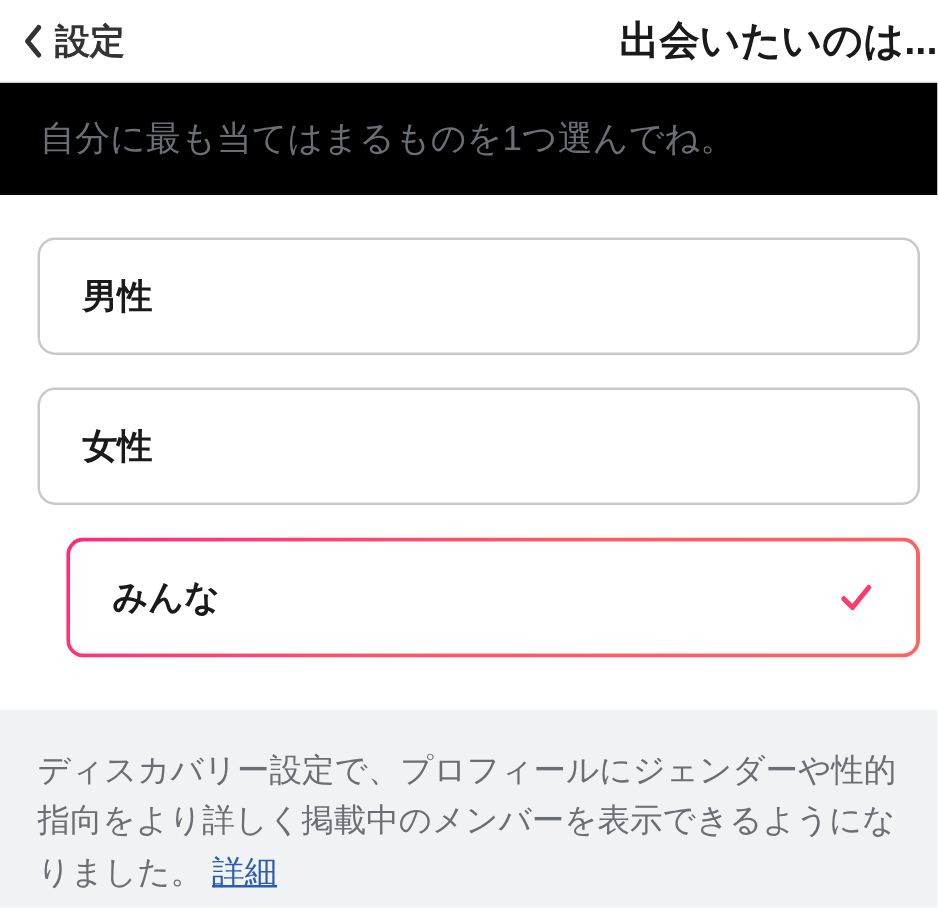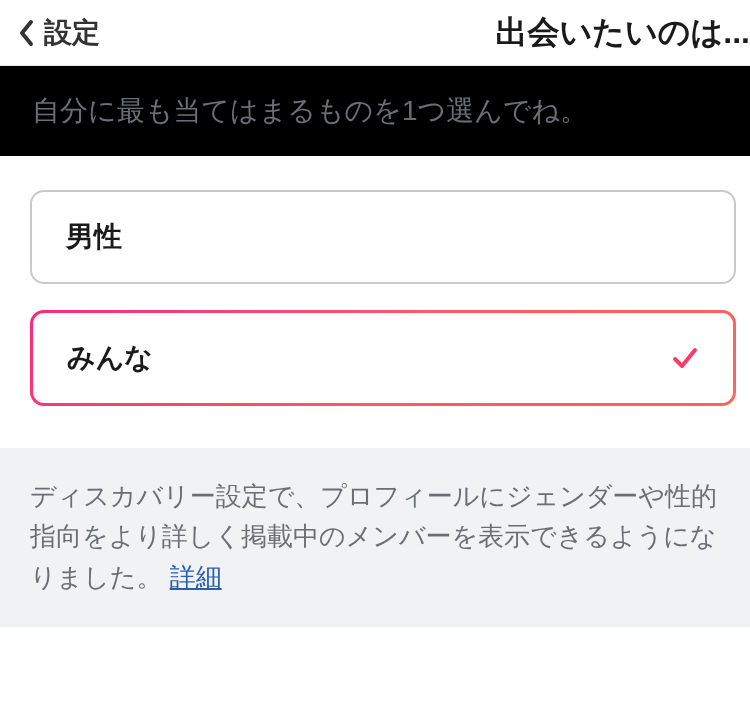--- a/index.html
+++ b/index.html
@@ -74,20 +74,21 @@
       display: flex;
       align-items: center;
       justify-content: space-between;
       background: #ffffff;
     }
     .option.selected {
       border: 3px solid transparent;
       background:
         linear-gradient(#ffffff, #ffffff) padding-box,
         linear-gradient(135deg, #fd297b 0%, #ff5864 50%, #ff655b 100%) border-box;
+      margin-left: 23px;
     }
     .checkmark {
       width: 28px;
       height: 28px;
     }
     .footer-note {
       margin-top: 42px;
       background: #f0f2f4;
       padding: 28px 30px 30px 30px;
       font-size: 26px;
@@ -113,20 +114,23 @@
   </div>
   <div class="page-title">出会いたいのは...</div>
 </div>
 
 <div class="instruction-bar">自分に最も当てはまるものを1つ選んでね。</div>
 
 <div class="options-container">
   <div class="option">
     <span>男性</span>
   </div>
+  <div class="option">
+    <span>女性</span>
+  </div>
   <div class="option selected">
     <span>みんな</span>
     <svg class="checkmark" viewBox="0 0 28 28" fill="none">
       <path d="M4 15 L11 22 L24 6" stroke="#fd3a6a" stroke-width="4" stroke-linecap="round" stroke-linejoin="round"></path>
     </svg>
   </div>
 </div>
 
 <div class="footer-note">
   <span>ディスカバリー設定で、プロフィールにジェンダーや性的指向をより詳しく掲載中のメンバーを表示できるようになりました。</span>

